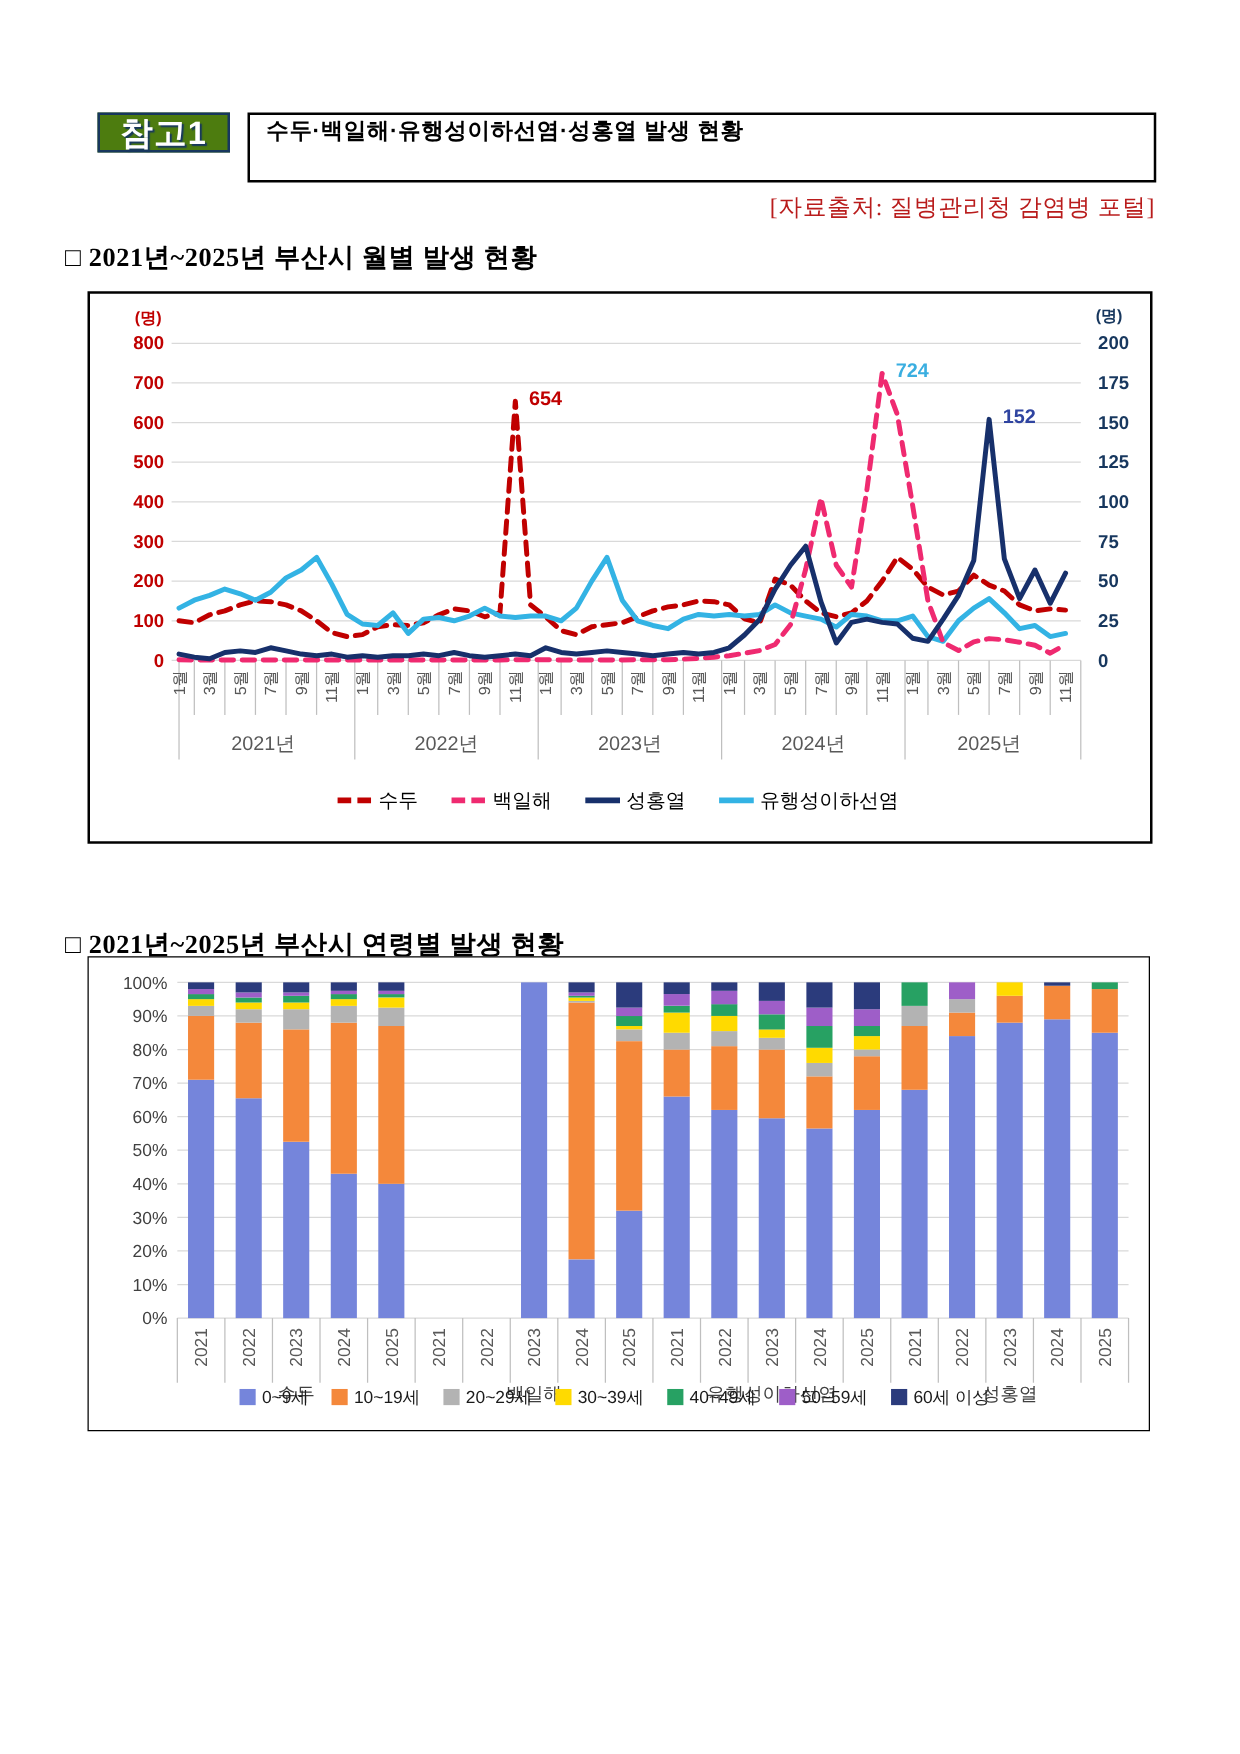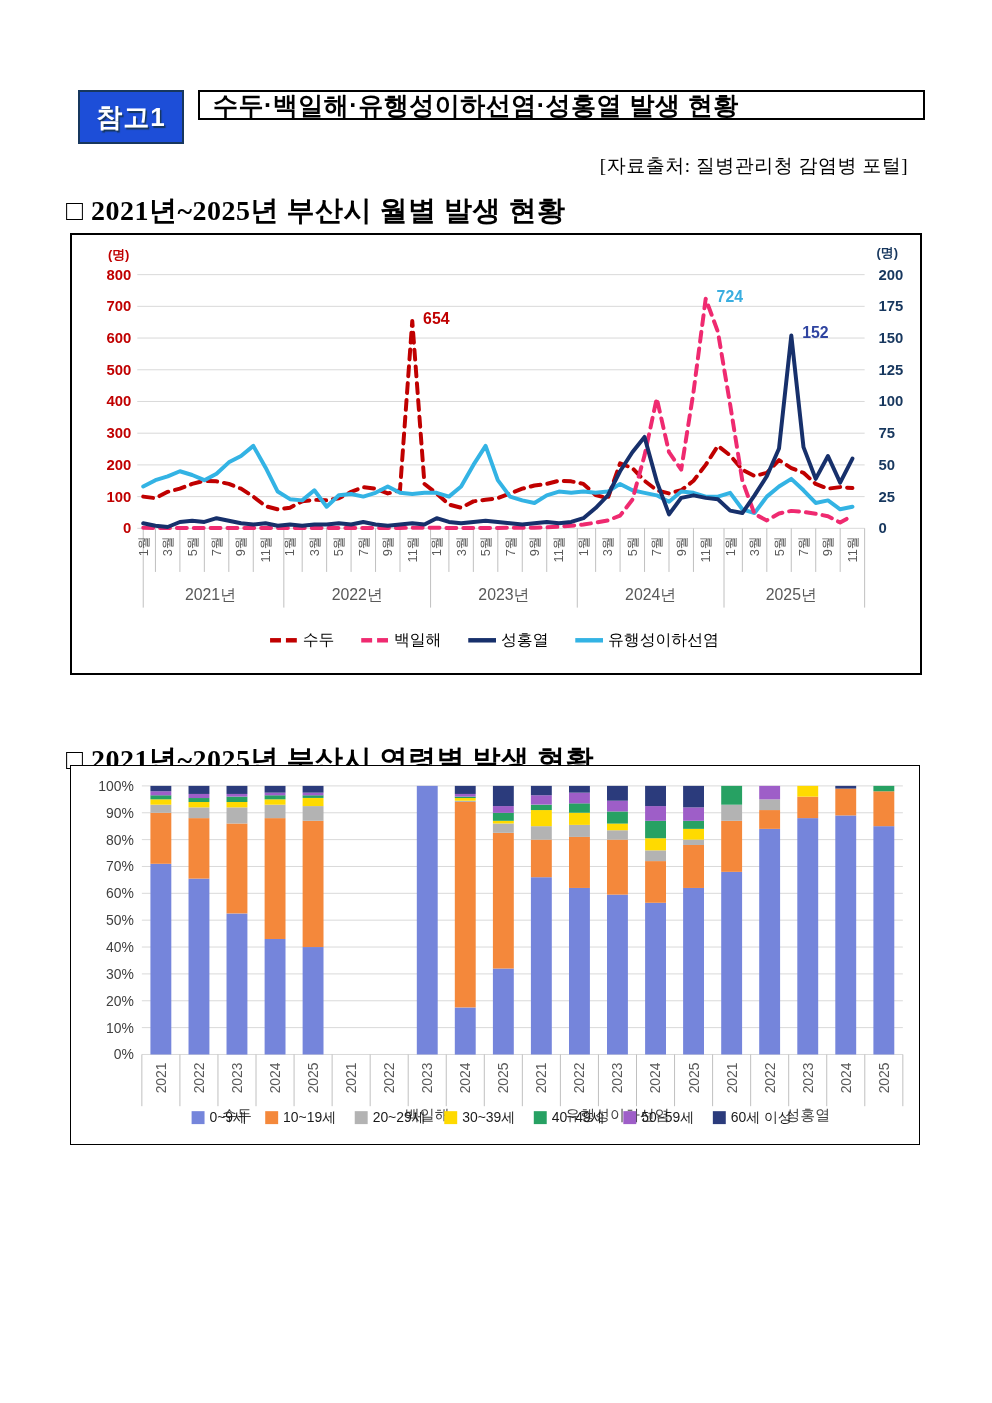--- a/index.html
+++ b/index.html
@@ -1,37 +1,37 @@
 <!DOCTYPE html>
 <html><head>
 <meta charset="utf-8">
 <style>
   html,body{margin:0;padding:0;background:#ffffff;}
   body{font-family:"Liberation Sans", sans-serif; width:992px; height:1403px; position:relative;}
   .page{position:relative;width:992px;height:1403px;background:#fff;overflow:hidden;}
   .tag-box{
-    position:absolute;left:78px;top:90px;width:106px;height:54px;
-    background:#1d4ed8;border:2px solid #17375e;box-sizing:border-box;
+    position:absolute;left:78px;top:90px;width:106px;height:32px;
+    background:#4d7c0f;border:2px solid #17375e;box-sizing:border-box;
     display:flex;align-items:center;justify-content:center;
     color:#fff;font-weight:bold;font-size:26px;letter-spacing:1px;
     text-shadow:1.5px 1.5px 1px #17375e;
   }
   .title-box{
-    position:absolute;left:198px;top:90px;width:727px;height:30px;
+    position:absolute;left:198px;top:90px;width:727px;height:56px;
     border:2.5px solid #000;box-sizing:border-box;background:#fff;
-    display:flex;align-items:center;
-    font-weight:bold;font-size:25px;color:#000;padding-left:13px;letter-spacing:0.5px;
+    display:flex;align-items:flex-start;
+    font-weight:bold;font-size:18px;color:#000;padding-left:13px;letter-spacing:0.5px;
   }
   .source-line{
-    position:absolute;top:153px;right:84px;
-    font-family:"Liberation Serif", serif;font-size:19px;color:#000000;letter-spacing:0.5px;text-align:right;
+    position:absolute;top:153px;right:68px;
+    font-family:"Liberation Serif", serif;font-size:19px;color:#b91c1c;letter-spacing:0.5px;text-align:right;
   }
   .section-title{
-    position:absolute;left:66px;
-    font-family:"Liberation Serif", serif;font-weight:bold;font-size:28px;color:#000;letter-spacing:0.5px;
+    position:absolute;left:52px;
+    font-family:"Liberation Serif", serif;font-weight:bold;font-size:21px;color:#000;letter-spacing:0.5px;
   }
   #section1-title{top:192px;}
   #section2-title{top:715px;margin-top:26px;}
   .chart-frame{position:absolute;background:#fff;box-sizing:border-box;}
   #chart1-frame{left:70px;top:233px;width:852px;height:442px;border:2px solid #000;}
   #chart2-frame{left:70px;top:765px;width:850px;height:380px;border:1px solid #000;}
   svg text{font-family:"Liberation Sans", sans-serif;}
 </style>
 </head>
 <body>

